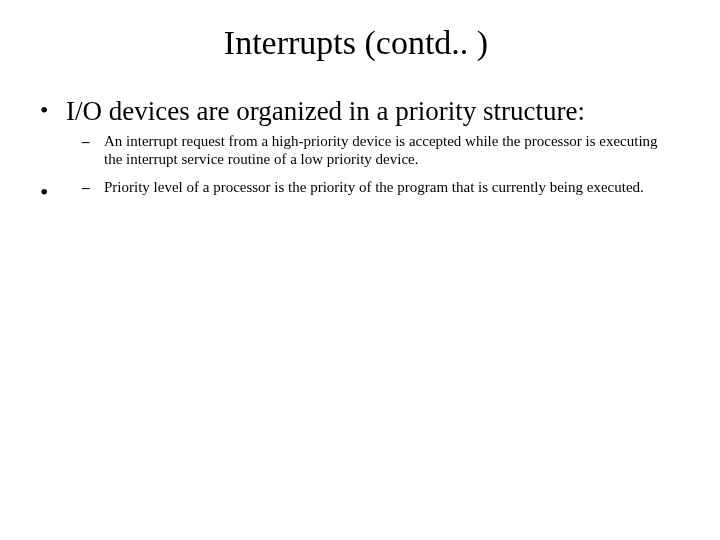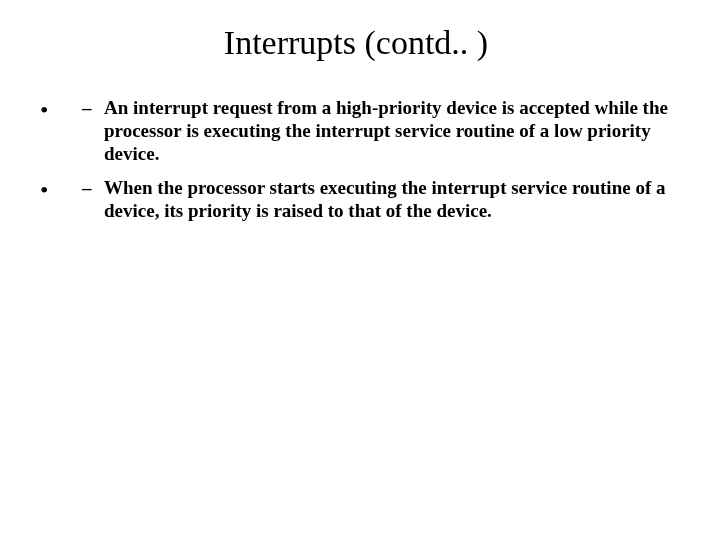--- a/index.html
+++ b/index.html
@@ -42,45 +42,46 @@
     top: 0;
     font-size: 24px;
   }
   ul.sub {
     list-style: none;
     margin: 4px 0 10px 0;
     padding: 0 0 0 16px;
   }
   ul.sub > li {
     position: relative;
-    font-size: 19px;
-    font-weight: bold;
+    font-size: 15px;
+    font-weight: normal;
     line-height: 1.22;
     padding-left: 22px;
     margin-bottom: 5px;
   }
   ul.sub > li::before {
     content: "–";
     position: absolute;
     left: 0;
     top: 0;
     font-weight: bold;
   }
 </style>
 </head>
 <body>
 
 <div class="slide">
   <div class="title">Interrupts (contd.. )</div>
 
   <ul class="top">
     <li>
+      <span>I/O devices are organized in a priority structure:</span>
       <ul class="sub">
         <li>An interrupt request from a high-priority device is accepted while the processor is executing the interrupt service routine of a low priority device.</li>
       </ul>
     </li>
     <li>
       <ul class="sub">
-        <li>When the processor starts executing the interrupt service routine of a device, its priority is raised to that of the device.</li>
+        <li>Priority level of a processor is the priority of the program that is currently being executed.</li>
       </ul>
     </li>
   </ul>
 </div>
 
 </body></html>

